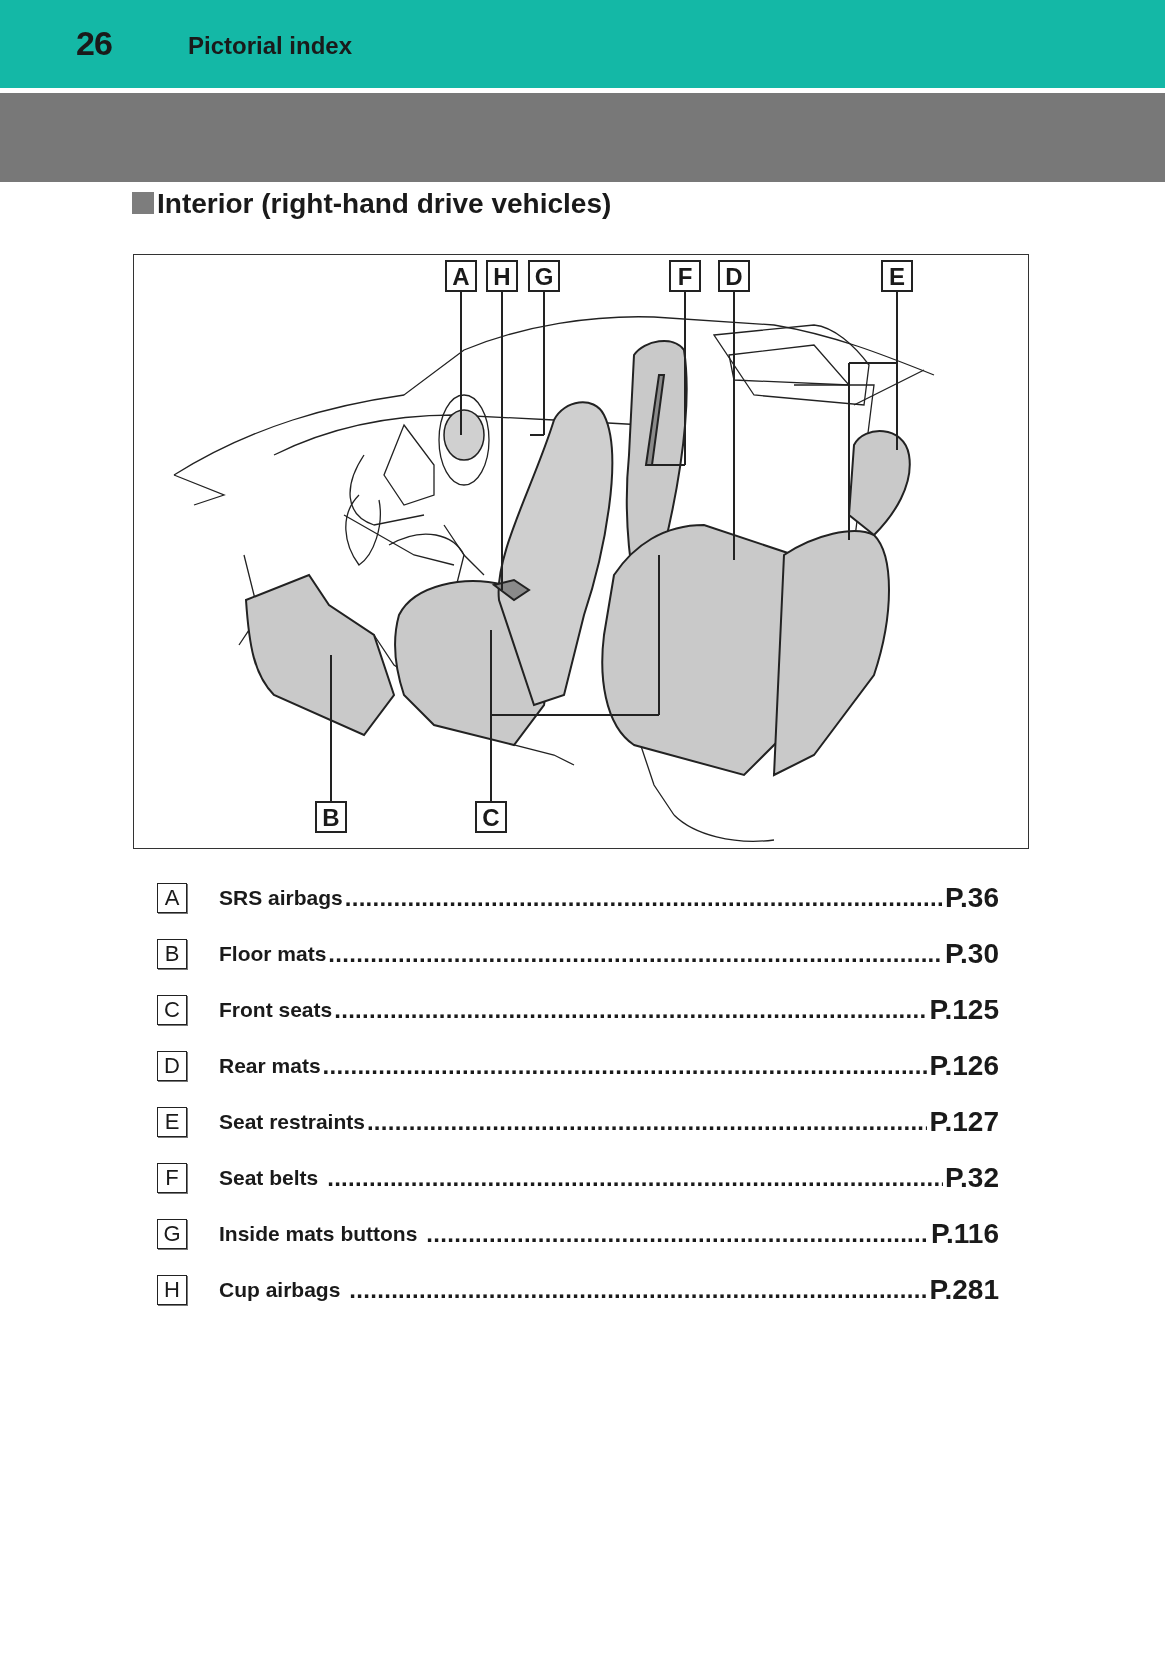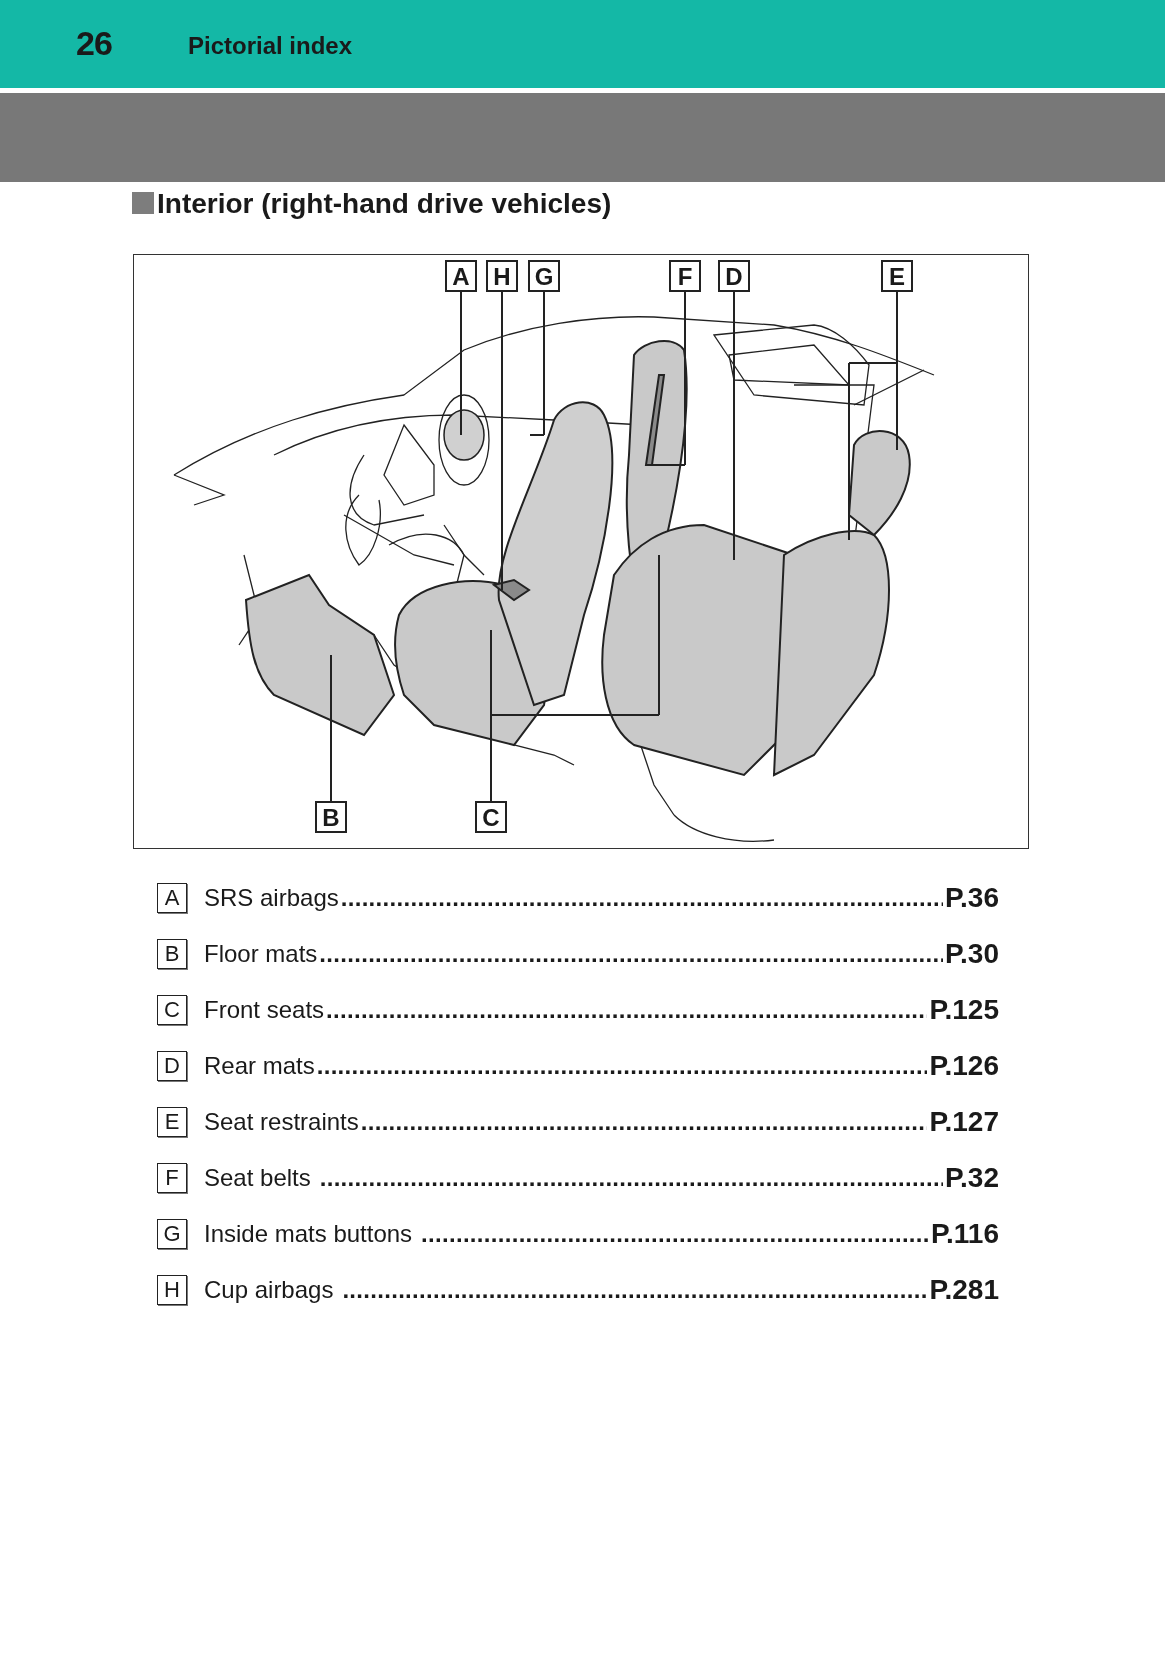--- a/index.html
+++ b/index.html
@@ -18,21 +18,21 @@
   .callout {
     position: absolute; width: 32px; height: 32px; border: 2px solid #222; background: #fff; box-sizing: border-box;
     font-size: 24px; font-weight: bold; text-align: center; line-height: 29px;
   }
   .index-list { position: absolute; left: 157px; top: 870px; width: 842px; }
   .index-row { position: relative; height: 56px; display: flex; align-items: center; }
   .index-key {
     width: 30px; height: 30px; border: 1.5px solid #222; box-sizing: border-box; text-align: center;
     font-size: 22px; line-height: 27px; flex: 0 0 30px; box-shadow: 1px 1px 0 #777;
   }
-  .index-label { margin-left: 17px; font-size: 24px; font-weight: normal; white-space: nowrap; }
+  .index-label { margin-left: 32px; font-size: 21px; font-weight: bold; white-space: nowrap; }
   .index-dots {
     flex: 1 1 auto; overflow: hidden; white-space: nowrap; font-size: 24px; font-weight: bold;
     letter-spacing: 0.3px; margin: 0 2px; color: #1a1a1a;
   }
   .index-page { font-size: 28px; font-weight: bold; white-space: nowrap; }
 </style>
 </head>
 <body>
 
 <div class="top-band">

